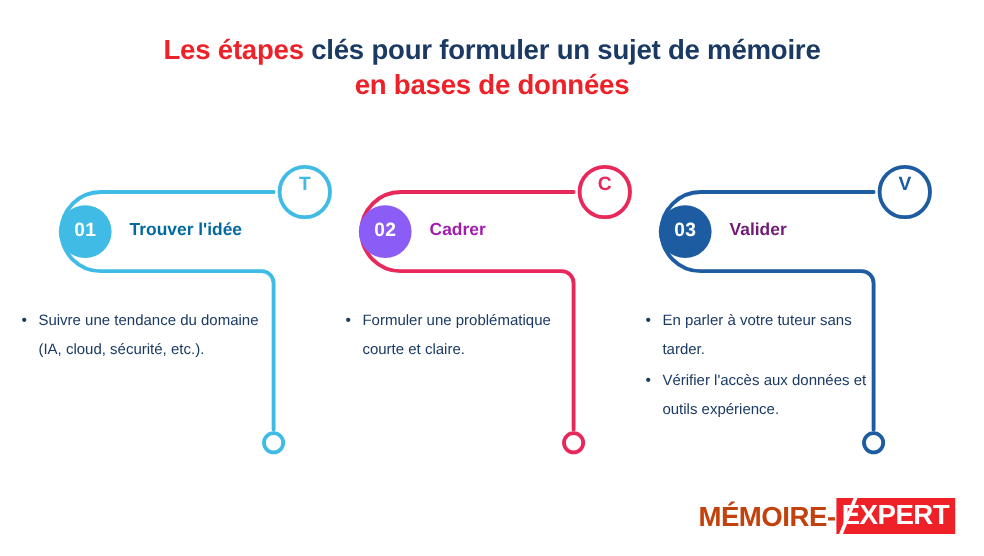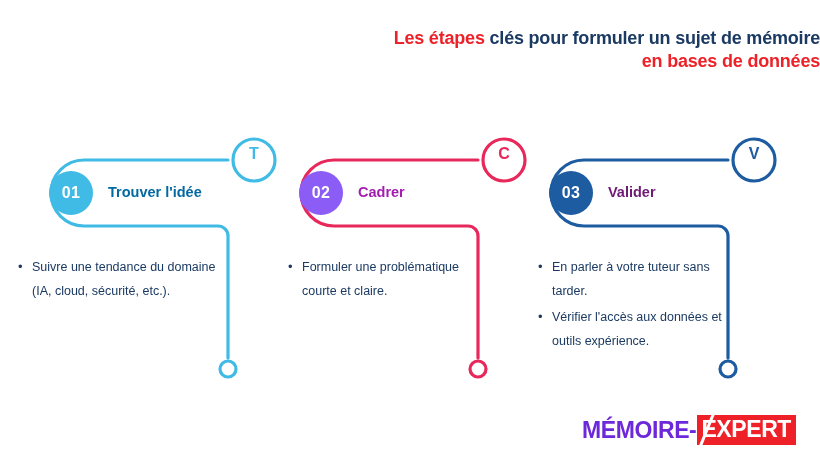--- a/index.html
+++ b/index.html
@@ -18,24 +18,23 @@
   
   .title-block {
     position: absolute;
     top: 27px;
     left: 0;
     width: 820px;
     text-align: center;
     line-height: 1.28;
   }
   .title-line {
-    font-size: 18px;
+    font-size: 23px;
     font-weight: bold;
     letter-spacing: -0.2px;
-    text-align: right;
   }
   .t-red   { color: #ed2127; }
   .t-navy  { color: #1b3a63; }
 
   
   .steps {
     position: absolute;
     top: 133px;
     left: 0;
     width: 820px;
@@ -134,21 +133,21 @@
     position: absolute;
     right: 24px;
     bottom: 18px;
     display: flex;
     align-items: center;
     height: 30px;
   }
   .logo-word {
     font-size: 23px;
     font-weight: bold;
-    color: #6d28d9;
+    color: #c2410c;
     letter-spacing: -0.4px;
   }
   .logo-box {
     position: relative;
     background: #ed2127;
     color: #ffffff;
     font-size: 23px;
     font-weight: bold;
     letter-spacing: -0.4px;
     padding: 1px 5px 2px 4px;

